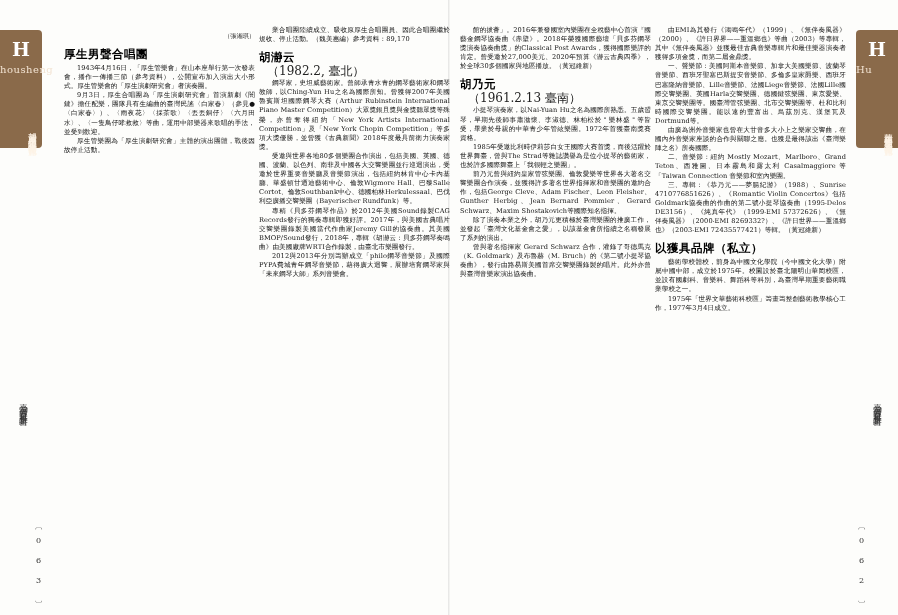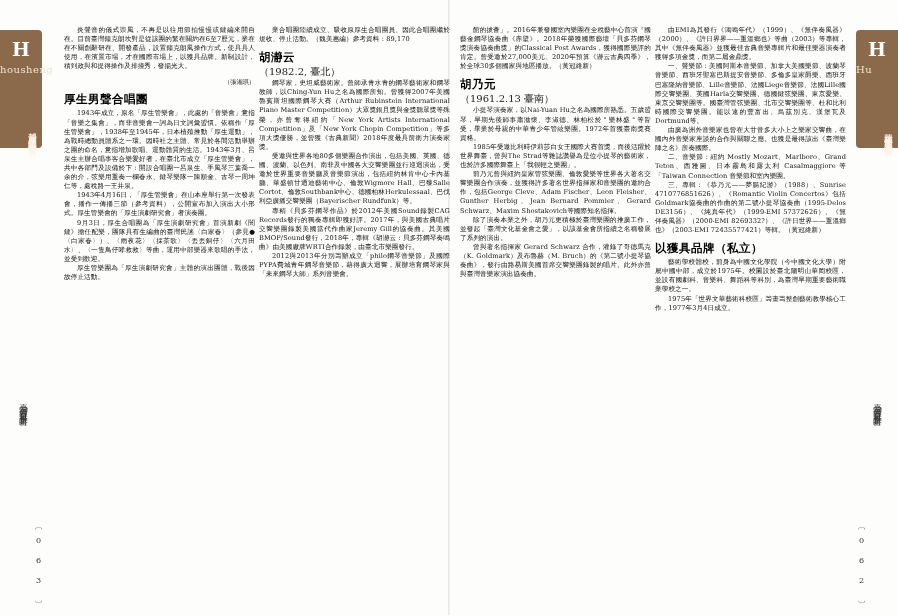--- a/index.html
+++ b/index.html
@@ -141,22 +141,22 @@
   p.indent { text-indent: 13px; }
   h2.entry {
     margin: 6px 0 3px 0;
     font-size: 11.5px;
     font-weight: bold;
     line-height: 14px;
     letter-spacing: 0.5px;
     color: #000;
   }
   .sub {
-    margin: 0 0 3px 0;
-    font-size: 10px;
+    margin: 0 0 3px 8px;
+    font-size: 12px;
     line-height: 9px;
     color: #222;
   }
   .rule-note {
     font-size: 6.2px;
     line-height: 8.6px;
     text-align: right;
     color: #222;
   }
 </style>
@@ -222,23 +222,21 @@
       <p class="body indent">業合唱團陸續成立、吸收原厚生合唱團員、因此合唱團繼於規收、停止活動。（魏美惠編）參考資料：89,170</p>
       <h2 class="entry">胡瀞云</h2>
       <p class="sub">（1982.2, 臺北）</p>
       <p class="body indent">鋼琴家，史坦威藝術家。曾師承青水青的鋼琴藝術家和鋼琴教師，以Ching-Yun Hu之名為國際所知。曾獲得2007年美國魯賓斯坦國際鋼琴大賽（Arthur Rubinstein International Piano Master Competition）大眾獎銀且獎與金獎聽眾獎等殊榮，亦曾奪得紐約「New York Artists International Competition」及「New York Chopin Competition」等多項大獎優勝，並曾獲《古典新聞》2018年度最具前衛力演奏家獎。</p>
       <p class="body indent">受邀與世界各地80多個樂團合作演出，包括美國、英國、德國、波蘭、以色列、南非及中國各大交響樂團並行巡迴演出，受邀於世界重要音樂廳及音樂節演出，包括紐約林肯中心卡內基廳、華盛頓甘迺迪藝術中心、倫敦Wigmore Hall、巴黎Salle Cortot、倫敦Southbank中心、德國柏林Herkulessaal、巴伐利亞廣播交響樂團（Bayerischer Rundfunk）等。</p>
       <p class="body indent">專精《貝多芬鋼琴作品》於2012年美國Sound錄製CAG Records發行的獨奏專輯即獲好評。2017年，與美國古典唱片交響樂團錄製美國當代作曲家Jeremy Gill的協奏曲。其美國BMOP/Sound發行，2018年，專輯《胡瀞云：貝多芬鋼琴奏鳴曲》由美國廠牌WRTI合作錄製，由臺北市樂團發行。</p>
       <p class="body indent">2012與2013年分別籌辦成立「philo鋼琴音樂節」及國際PYPA費城青年鋼琴音樂節，藉得廣大迴響，展辦培育鋼琴家與「未來鋼琴大師」系列音樂會。</p>
     </div>
 
     <div class="col gapafter">
-      <p class="body indent">炎聲音的儀式崇風，不再是以往用節拍慢慢或鍵編來開自在。目前臺灣鐘克朗坎對是從該團的繁在關約在6至7歷元，業在在不關創辭研在、開發產品，設置鐘克朗風操作方式，使具具人使用，在濱置市場，才在國際市場上，以獲具品牌。新制設計，積到政與和提得操作及排撞秀，發揚光大。</p>
       <p class="rule-note">（張湘琪）</p>
       <h2 class="entry">厚生男聲合唱團</h2>
-      <p class="body indent">1943年成立，原名「厚生管樂會」，此處的「音樂會」意指「音樂之集會」，而非音樂會一詞為日文詞彙習慣。依稱作「厚生管樂會」，1938年至1945年，日本植殖推動「厚生運動」，為戰時總動員體系之一環。因時社之主體、常見於各間活動舉辦之團的命名，意指增加歌唱、運動體質的生活。1943年3月、呂泉生主辦合唱事客合樂愛好者，在臺北市成立「厚生管樂會」，共中各部門及設備於下：開設合唱團一呂泉生、手風琴三葉喬一余的介，弦樂用重奏一欄春永、鍵琴樂隊一陳順金、古琴一周坤仁等，處稅路一王井泉。</p>
       <p class="body indent">1943年4月16日，「厚生管樂會」在山本座舉行第一次發表會，播作一傳播三節（參考資料），公開宣布加入演出大小形式。厚生管樂會的「厚生演劇研究會」者演奏團。</p>
       <p class="body indent">9月3日，厚生合唱團為「厚生演劇研究會」首演新劇《闇鍵》擔任配樂，團隊具有生編曲的臺灣民謠〈白家春〉（參見●〈白家春〉）、〈雨夜花〉〈採茶歌〉〈丟丟銅仔〉〈六月田水〉、〈一隻鳥仔哮救救〉等曲，運用中部樂器來歌唱的手法，並受到歡迎。</p>
       <p class="body indent">厚生管樂團為「厚生演劇研究會」主體的演出團體，戰後因故停止活動。</p>
     </div>
 
   </div>
 </div>
 
 </body></html>

